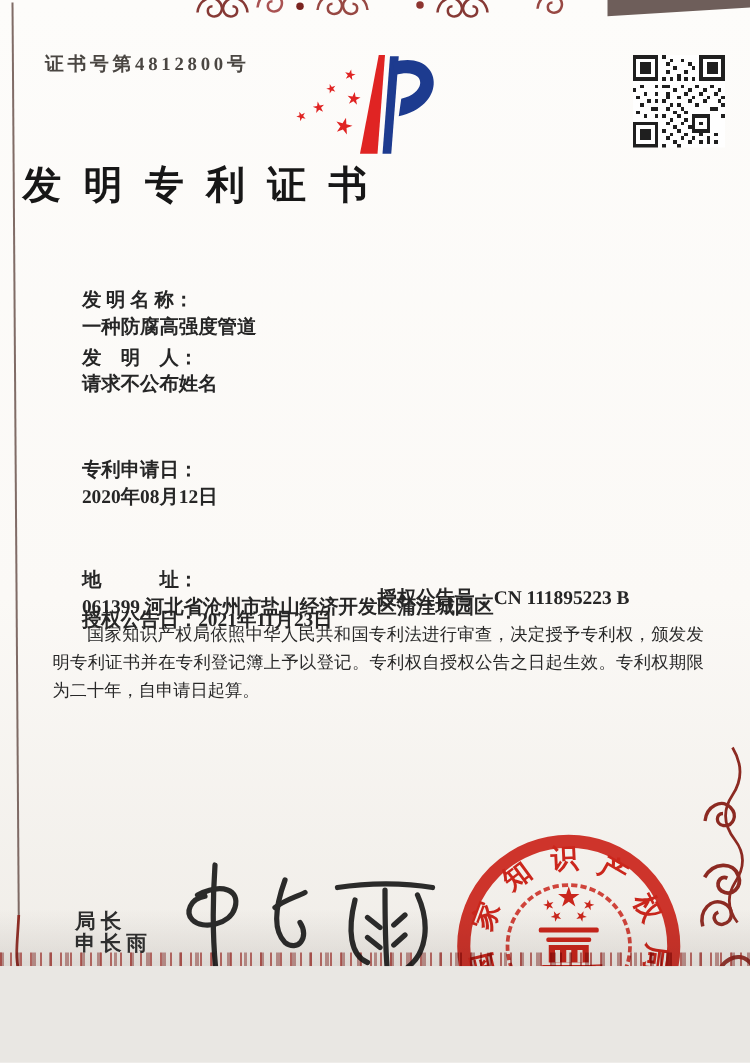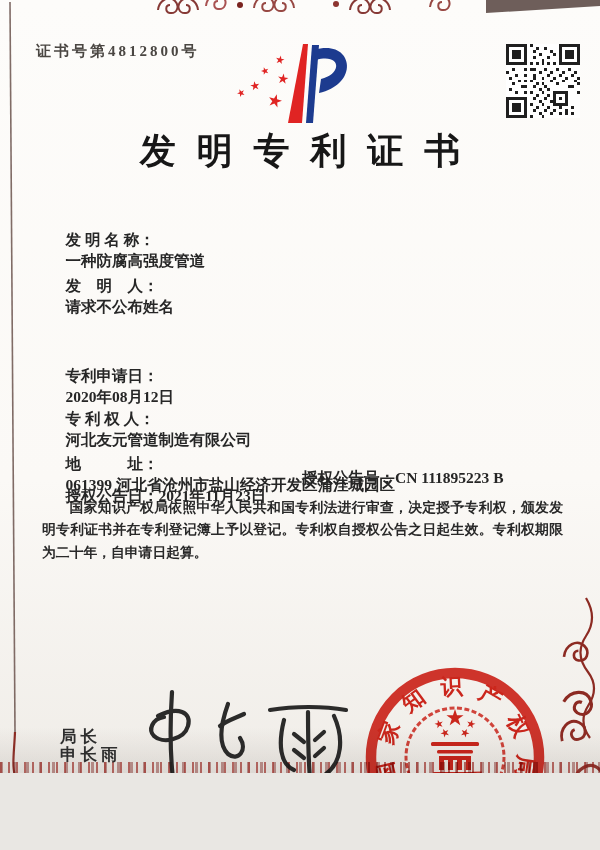--- a/index.html
+++ b/index.html
@@ -3,28 +3,28 @@
 <meta charset="utf-8">
 <style>
   html,body{margin:0;padding:0;background:#e9e7e3;}
   .page{
     position:relative;width:600px;height:773px;margin:0 auto;overflow:hidden;
     background:linear-gradient(180deg,#fdfcfa 0%,#fbf9f6 62%,#f0ede8 100%);
     font-family:"Liberation Serif","DejaVu Serif",serif;color:#2e2e2e;
   }
   .abs{position:absolute;}
   .cert-no{left:36px;top:42px;font-size:15px;letter-spacing:3px;font-weight:bold;color:#4a4642;}
-  .title{left:0;right:0;top:127px;text-align:center;font-size:36px;font-weight:bold;
+  .title{left:0;right:0;top:127px;font-size:31px;font-weight:bold;
          letter-spacing:.58em;text-indent:.58em;color:#171717;margin:0;}
   .frow{left:50px;font-size:15.5px;font-weight:bold;white-space:pre;color:#262626;}
   .frow .lbl{display:inline-block;min-width:112px;}
   .g2{position:absolute;left:252px;top:0;white-space:pre;}
   .paras{left:42px;width:521px;top:497px;font-size:13.8px;line-height:1.63;
          text-align:justify;color:#282828;}
-  .paras p{margin:0;text-indent:2em;font-weight:bold;}
+  .paras p{margin:0;text-indent:2em;}
   .sig-role{left:60px;top:710px;font-size:16.5px;font-weight:bold;letter-spacing:4px;margin-top:16px;}
   .sig-name{left:60px;top:744px;font-size:16.5px;font-weight:bold;letter-spacing:4px;}
   .signature{left:128px;top:686px;}
   .seal{left:353px;top:656px;width:204px;height:194px;mix-blend-mode:multiply;}
   .seal-date{position:absolute;left:24px;top:114px;width:170px;font-size:14px;font-weight:bold;
              color:#cf2318;opacity:.88;letter-spacing:1px;white-space:nowrap;
              transform:rotate(-2deg);font-family:"Liberation Serif",serif;}
   .footer{left:0;right:0;top:820px;text-align:left;font-size:18px;letter-spacing:1px;color:#333;}
   .fringe{left:0;right:0;bottom:0;height:11px;opacity:.85;
     background:
@@ -161,24 +161,20 @@
     <span class="lbl">发　明　人：</span>
     <span class="val">请求不公布姓名</span>
   </div>
   <div class="frow abs" style="top:212px">
     <span class="lbl">发 明 名 称：</span>
     <span class="val">一种防腐高强度管道</span>
   </div>
   <div class="frow abs" style="top:348px">
     <span class="lbl">专利申请日：</span>
     <span class="val">2020年08月12日</span>
-  </div>
-  <div class="frow abs" style="top:391px">
-    <span class="lbl">专 利 权 人：</span>
-    <span class="val">河北友元管道制造有限公司</span>
   </div>
   <div class="frow abs" style="top:436px">
     <span class="lbl">地　　　址：</span>
     <span class="val">061399 河北省沧州市盐山经济开发区蒲洼城园区</span>
   </div>
 
   <div class="frow abs" style="top:468px;right:0">
     <span>授权公告日：</span><span>2021年11月23日</span>
     <span class="g2"><span>授权公告号：</span><span>CN 111895223 B</span></span>
   </div>

